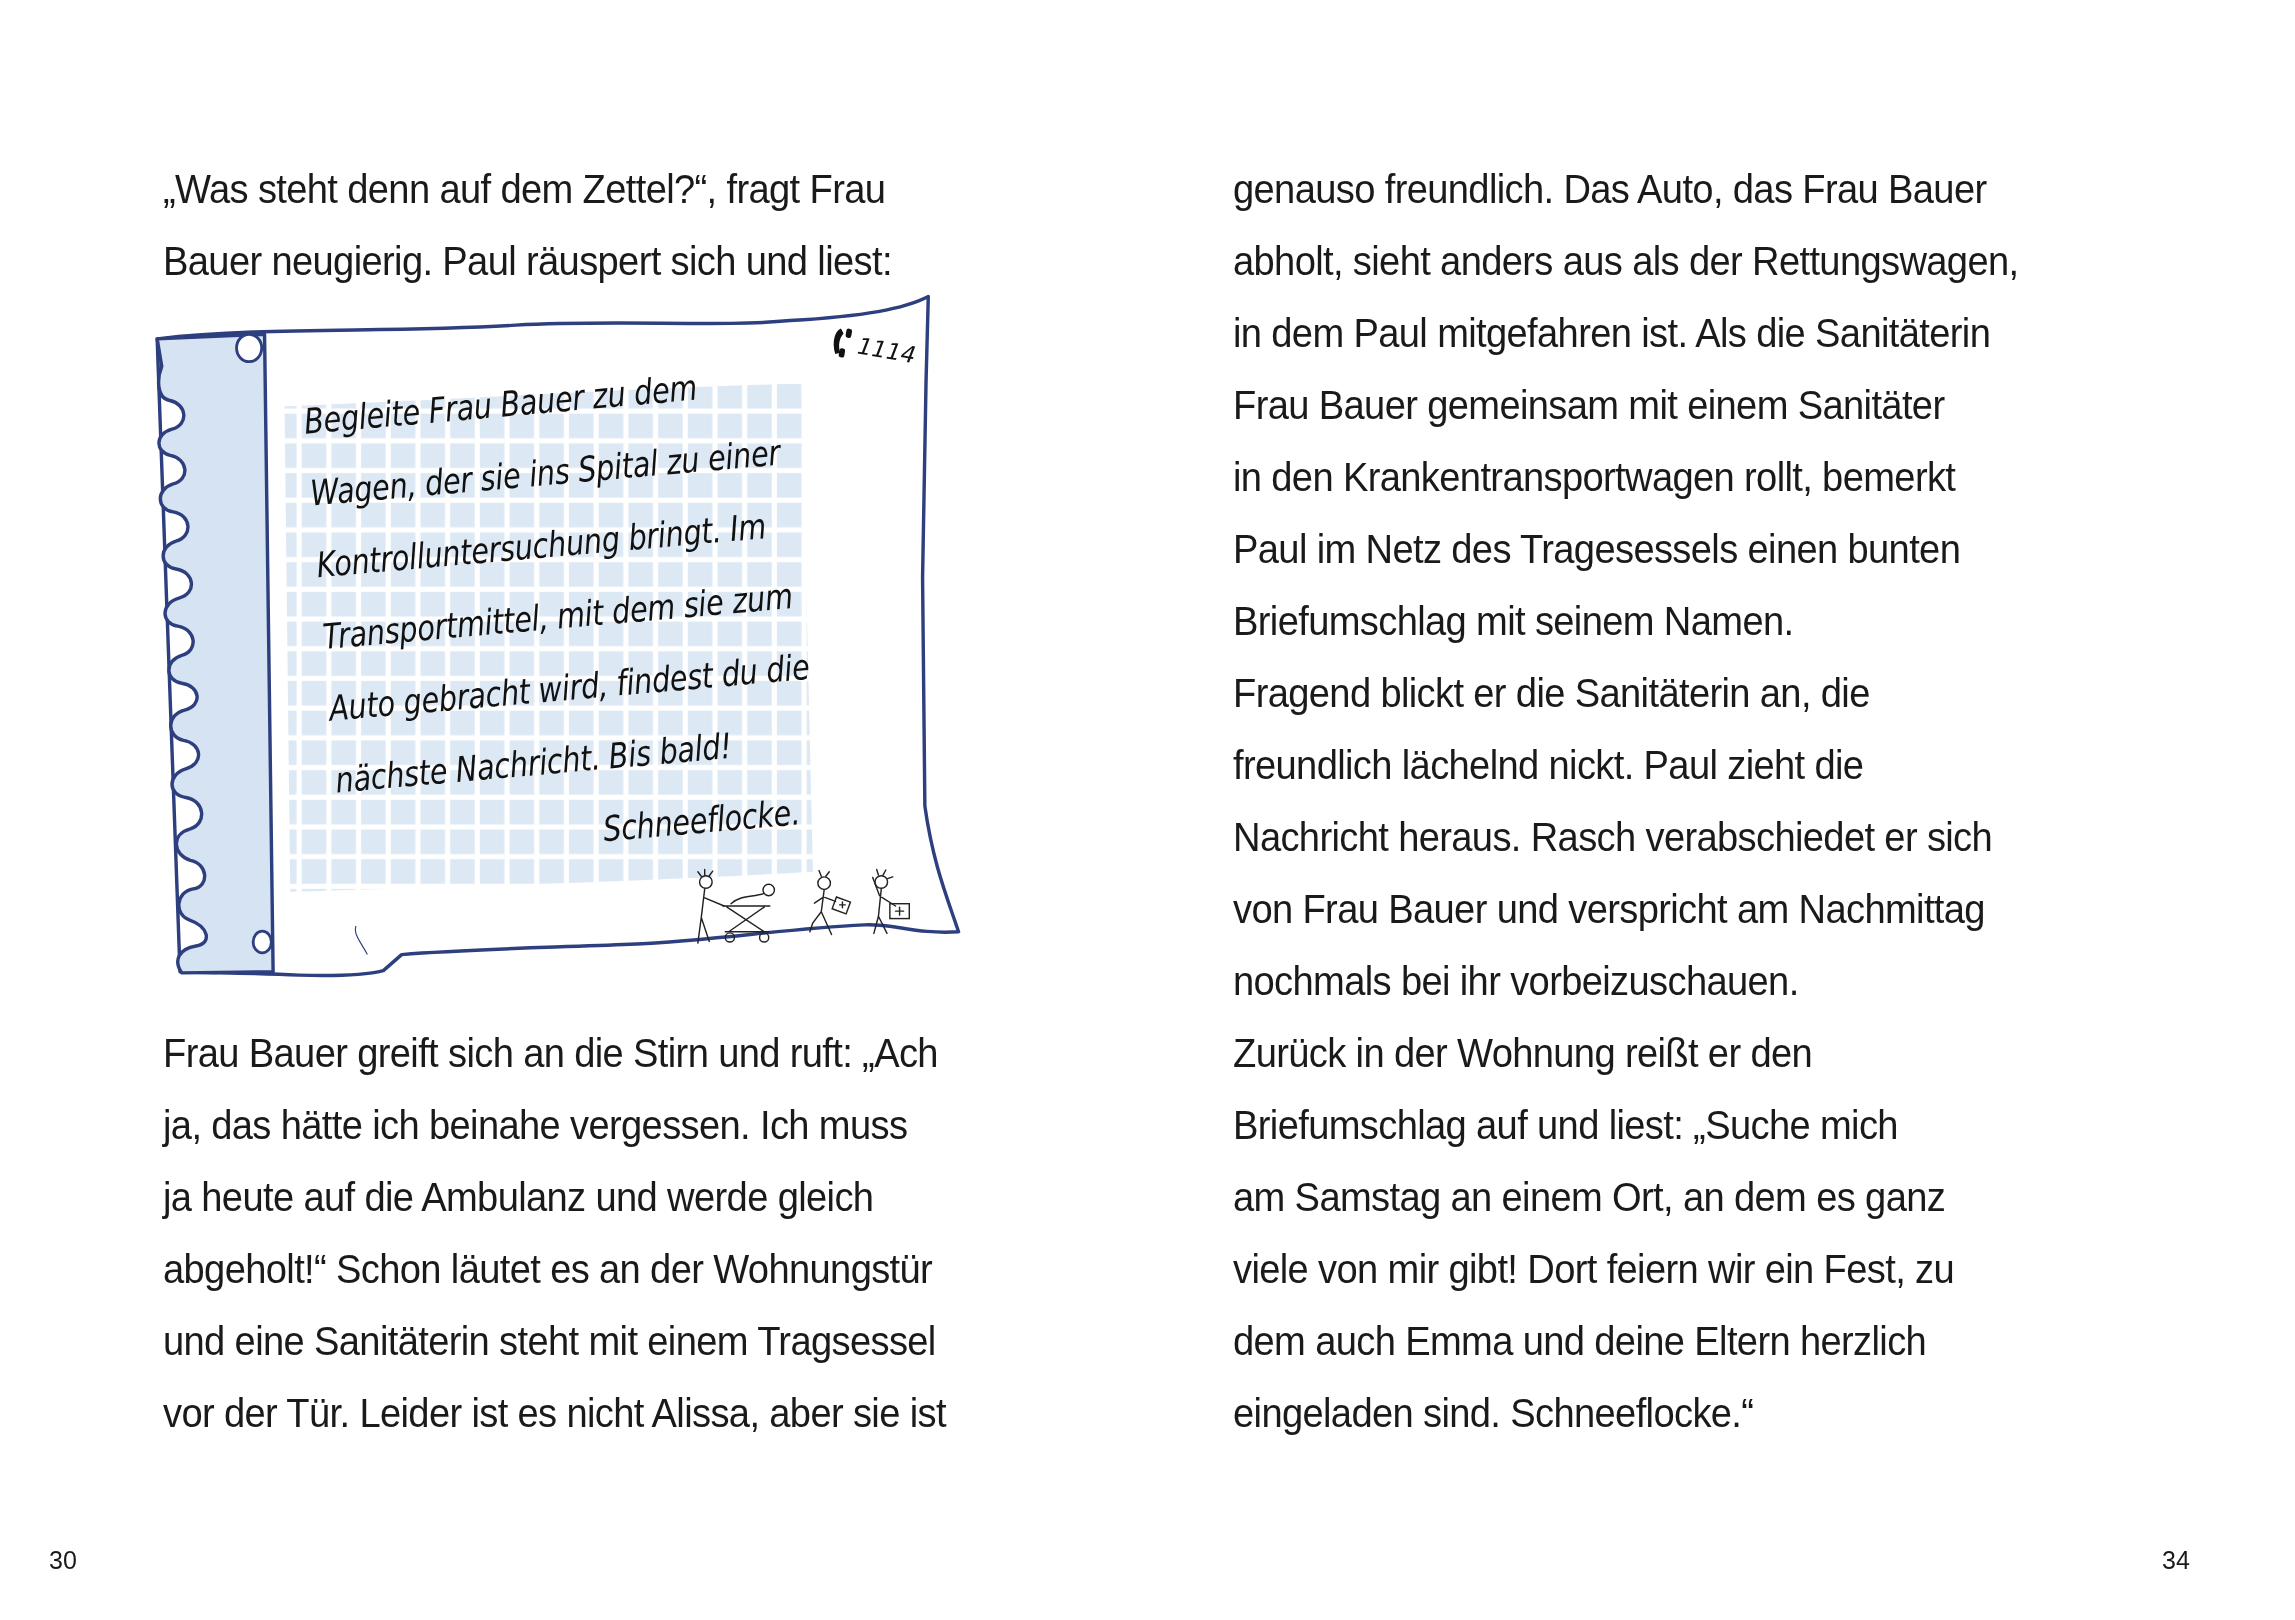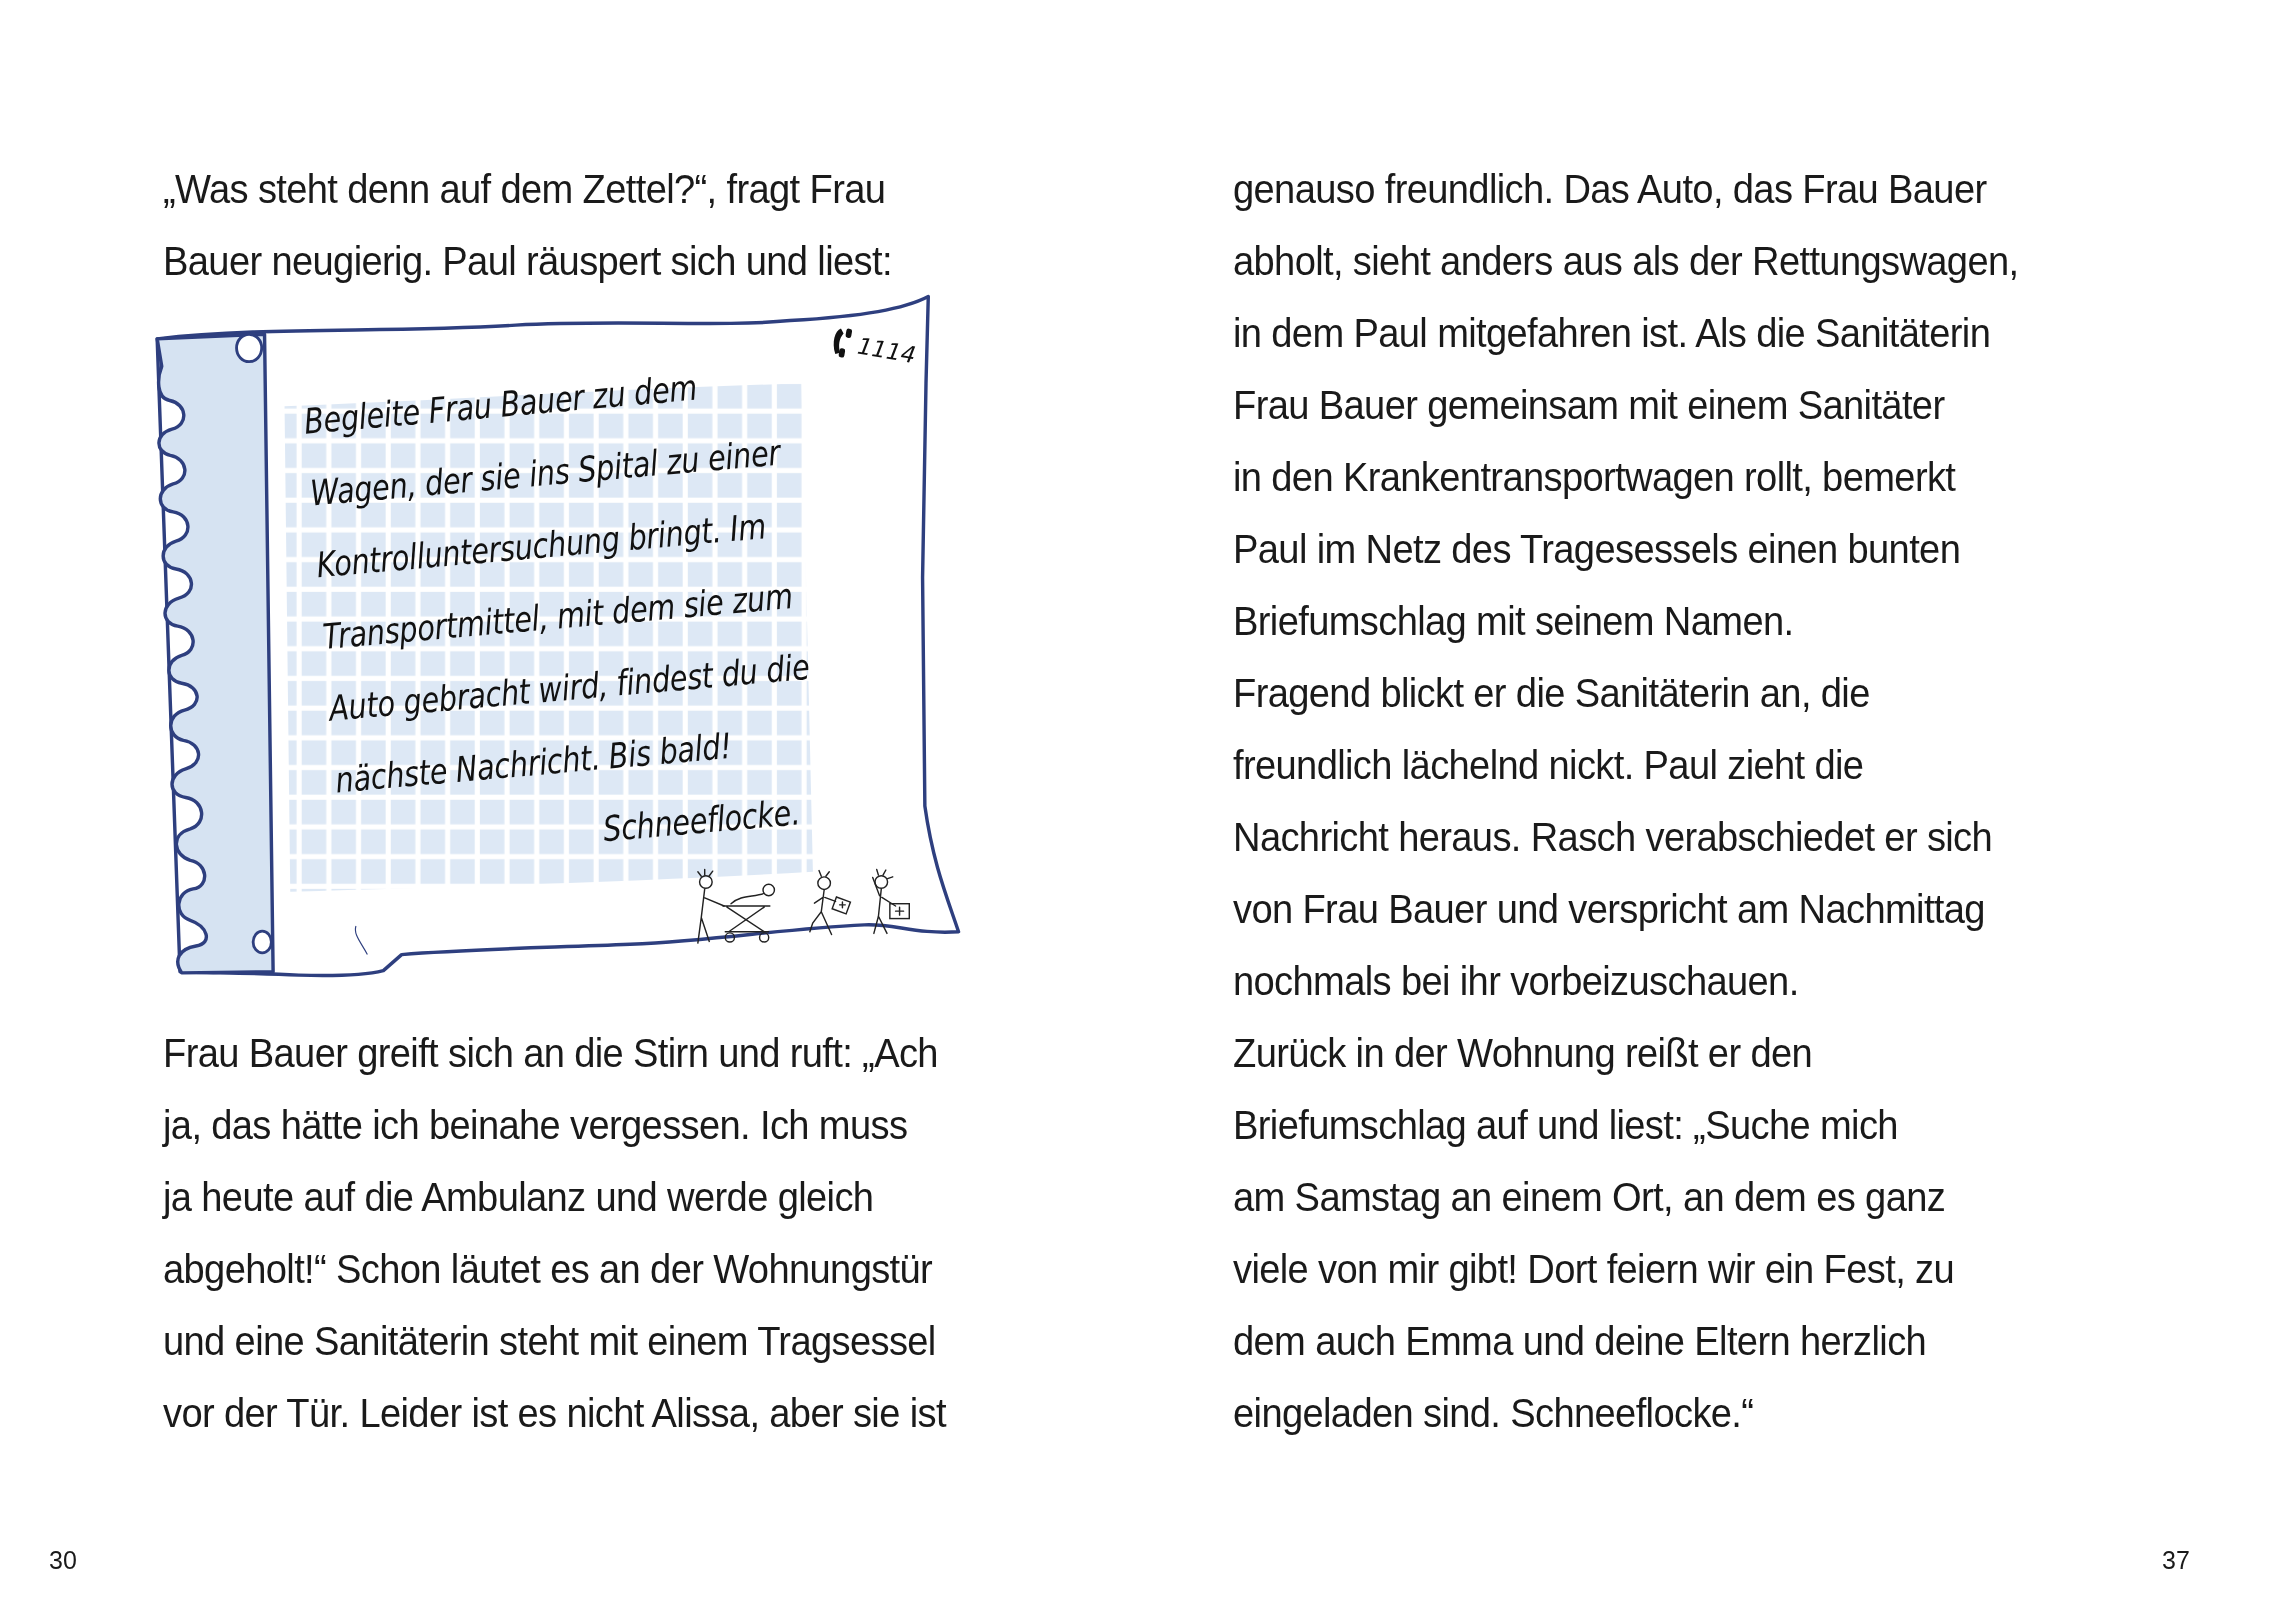--- a/index.html
+++ b/index.html
@@ -153,15 +153,15 @@
     <span class="line">Nachricht heraus. Rasch verabschiedet er sich</span>
     <span class="line">von Frau Bauer und verspricht am Nachmittag</span>
     <span class="line">nochmals bei ihr vorbeizuschauen.</span>
     <span class="line">Zurück in der Wohnung reißt er den</span>
     <span class="line">Briefumschlag auf und liest: „Suche mich</span>
     <span class="line">am Samstag an einem Ort, an dem es ganz</span>
     <span class="line">viele von mir gibt! Dort feiern wir ein Fest, zu</span>
     <span class="line">dem auch Emma und deine Eltern herzlich</span>
     <span class="line">eingeladen sind. Schneeflocke.“</span>
   </p>
-  <div class="page-number">37</div>
+  <div class="page-number">34</div>
 </div>
 
 
 </body></html>

